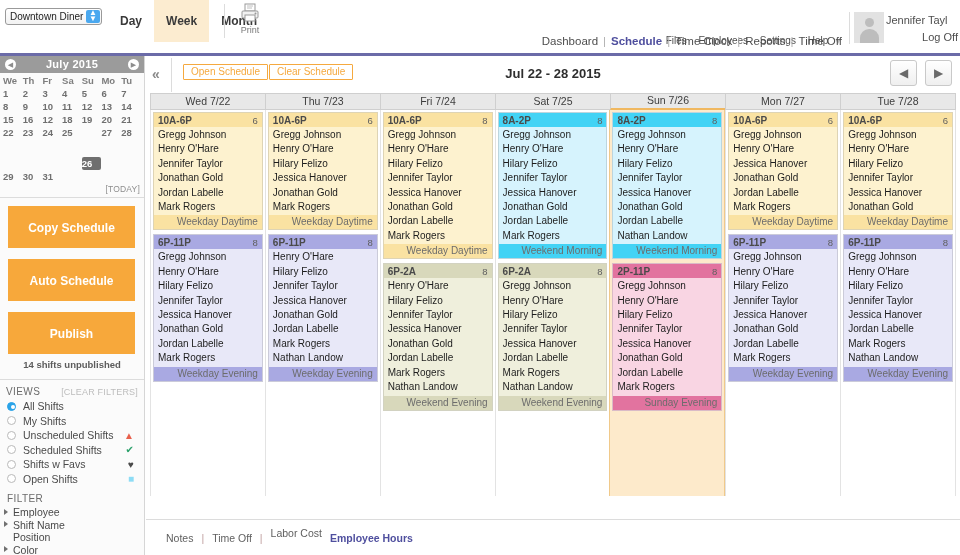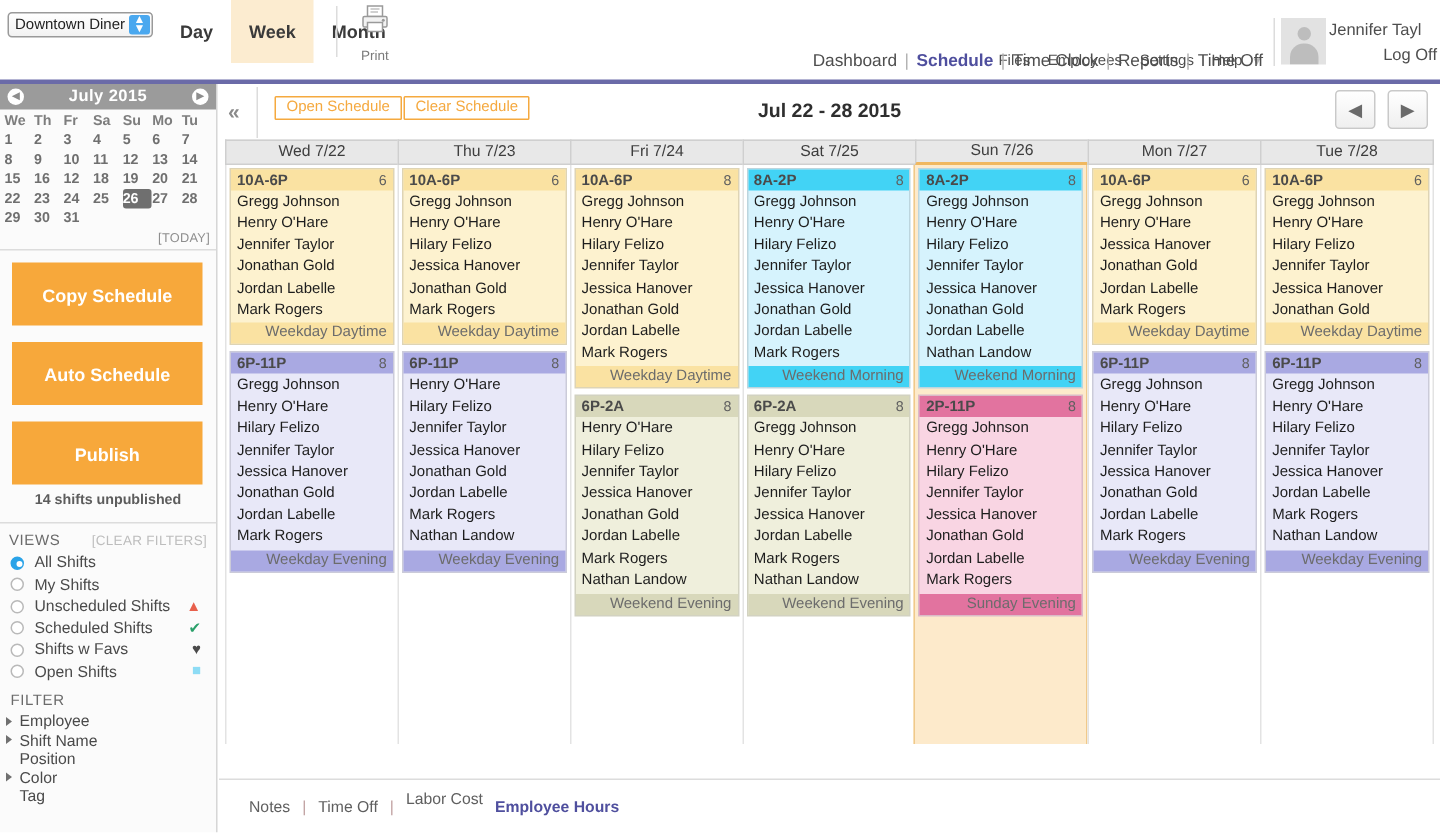--- a/index.html
+++ b/index.html
@@ -31,21 +31,21 @@
   .view-tabs { position:absolute; left:108px; top:0px; height:42px; display:flex; align-items:center; }
   .view-tab {
     height:42px; line-height:42px; padding:0 12px; font-size:12px; font-weight:bold;
     color:#3a3a3a; cursor:pointer;
   }
   .view-tab.active { background:#fcecd0; }
   .print-btn {
     position:absolute; left:232px; top:2px; width:36px; text-align:center; cursor:pointer;
   }
   .print-btn .pico { display:block; margin:0 auto; }
-  .print-btn .plabel { display:block; font-size:9px; color:#7a7a7a; margin-top:8px; }
+  .print-btn .plabel { display:block; font-size:9px; color:#7a7a7a; margin-top:1px; }
   .top-divider { position:absolute; left:224px; top:4px; width:1px; height:34px; background:#dcdcdc; }
 
   .top-links-1 { position:absolute; right:118px; top:35px; font-size:10px; color:#4e4e4e; white-space:nowrap; }
   .top-links-1 span { margin-left:9px; cursor:pointer; }
   .top-links-1 .help-arrow { color:#b9b9b9; font-size:8px; margin-left:3px; }
   .top-links-2 { position:absolute; right:118px; top:35px; font-size:11.5px; color:#4e4e4e; white-space:nowrap; }
   .top-links-2 a { color:#4e4e4e; text-decoration:none; cursor:pointer; }
   .top-links-2 a.current { color:#4f4f9e; font-weight:bold; }
   .top-links-2 .sep { color:#b0b0b0; margin:0 5px; }
   .user-divider { position:absolute; right:110px; top:12px; width:1px; height:32px; background:#dcdcdc; }
@@ -65,21 +65,21 @@
   .cal-head { height:17px; background:#9b9b9b; color:#fff; position:relative; }
   .cal-head .title { text-align:center; line-height:17px; font-size:11px; font-weight:bold; letter-spacing:.3px; }
   .cal-arrow { position:absolute; top:3px; width:11px; height:11px; border-radius:50%; background:#fff; color:#8d8d8d; font-size:7px; line-height:11px; text-align:center; cursor:pointer; }
   .cal-arrow.l { left:5px; }
   .cal-arrow.r { right:5px; }
   .cal-grid { padding:1px 3px 0 3px; background:#fbfbfb; }
   .cal-row { display:flex; }
   .cal-cell { width:19.7px; height:13px; line-height:13px; font-size:9.5px; color:#6f6f6f; font-weight:bold; }
   .cal-cell.dow { color:#7d7d7d; }
   .cal-cell.day { cursor:pointer; }
-  .cal-cell.sel { background:#6f6f6f; color:#fff; border-radius:2px; }
+  .cal-cell.sel { background:#6f6f6f; color:#fff; border-radius:2px;margin-top:31px; }
   .cal-today { text-align:right; font-size:8.5px; color:#8e8e8e; padding:1px 4px 3px 0; letter-spacing:.2px; }
   .cal-sep { height:1px; background:#dcdcdc; margin:0; }
 
   .btn-area { padding:8px 8px 0 8px; }
   .big-btn {
     display:block; width:127px; height:42px; line-height:42px; text-align:center;
     background:#f7a83b; color:#fff; font-size:12px; font-weight:bold;
     margin-bottom:11px; cursor:pointer; border:0;
     font-family:"Liberation Sans", sans-serif;
   }

